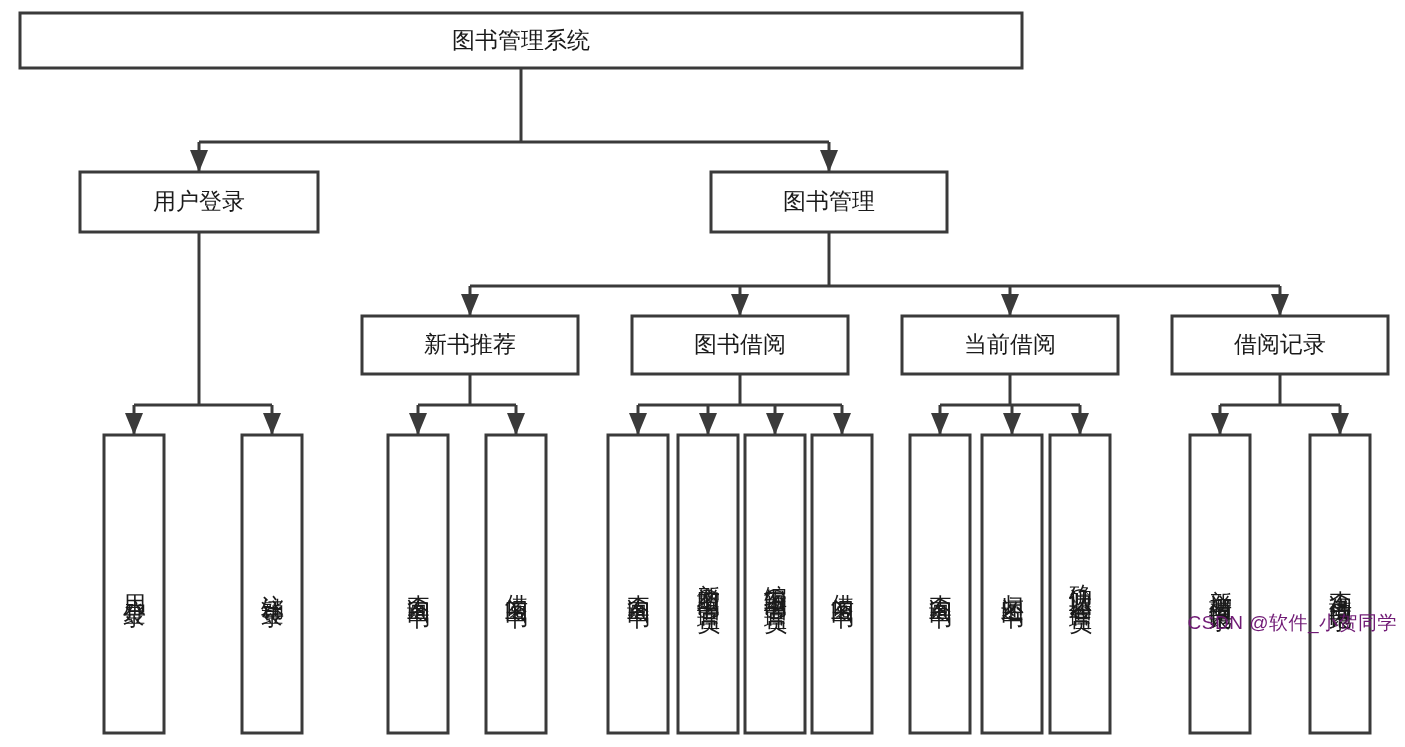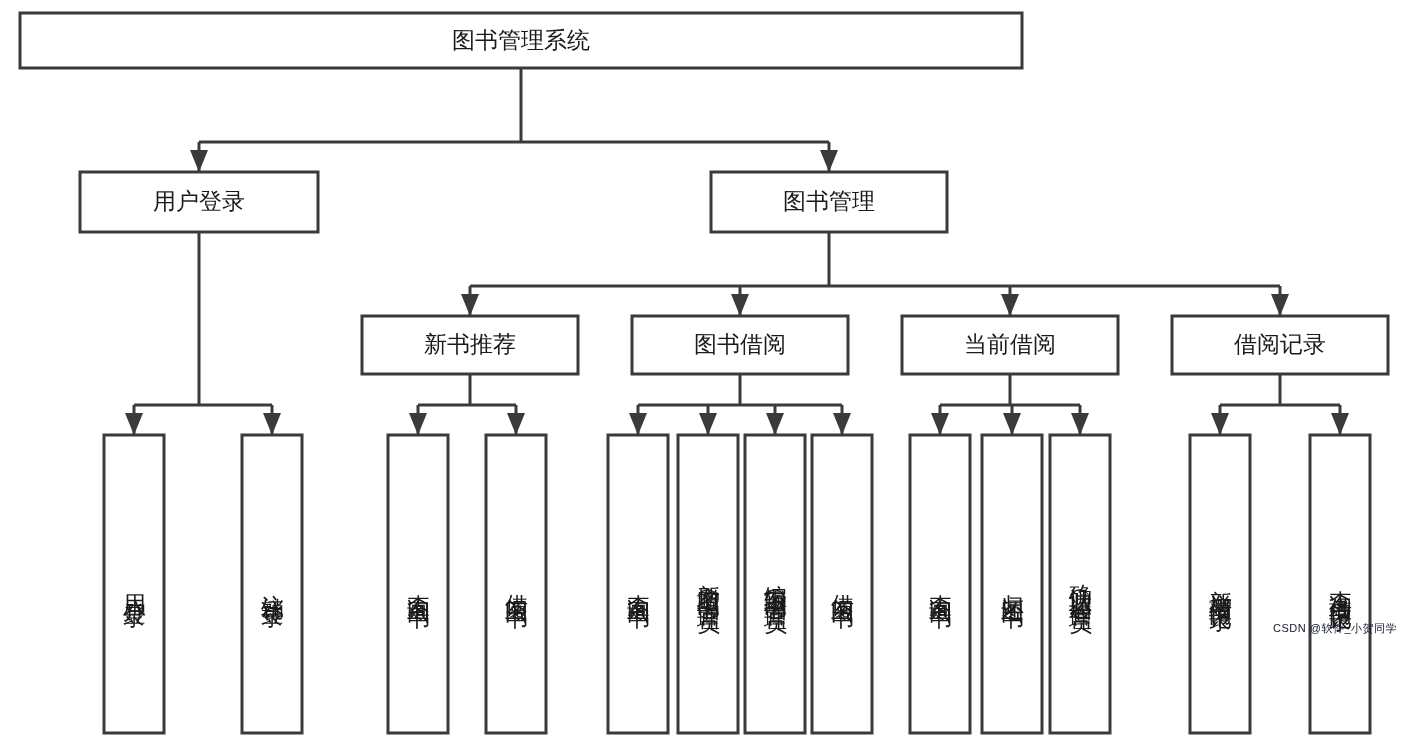--- a/index.html
+++ b/index.html
@@ -52,22 +52,22 @@
     fill: #1a1a1a;
     text-anchor: middle;
     writing-mode: vertical-rl;
     letter-spacing: 4px;
   }
   .watermark {
     position: absolute;
     right: 8px;
     bottom: 4px;
     font-family: "Liberation Sans", "DejaVu Sans", sans-serif;
-    font-size: 11px;
-    color: #0f172a;
+    font-size: 19px;
+    color: #701a75;
     letter-spacing: 0.5px;
     white-space: nowrap;
     user-select: none;
   }
 </style>
 </head>
 <body>
 
 <div id="diagram-root">
   <svg class="diagram" viewBox="0 0 1405 747" xmlns="http://www.w3.org/2000/svg">

